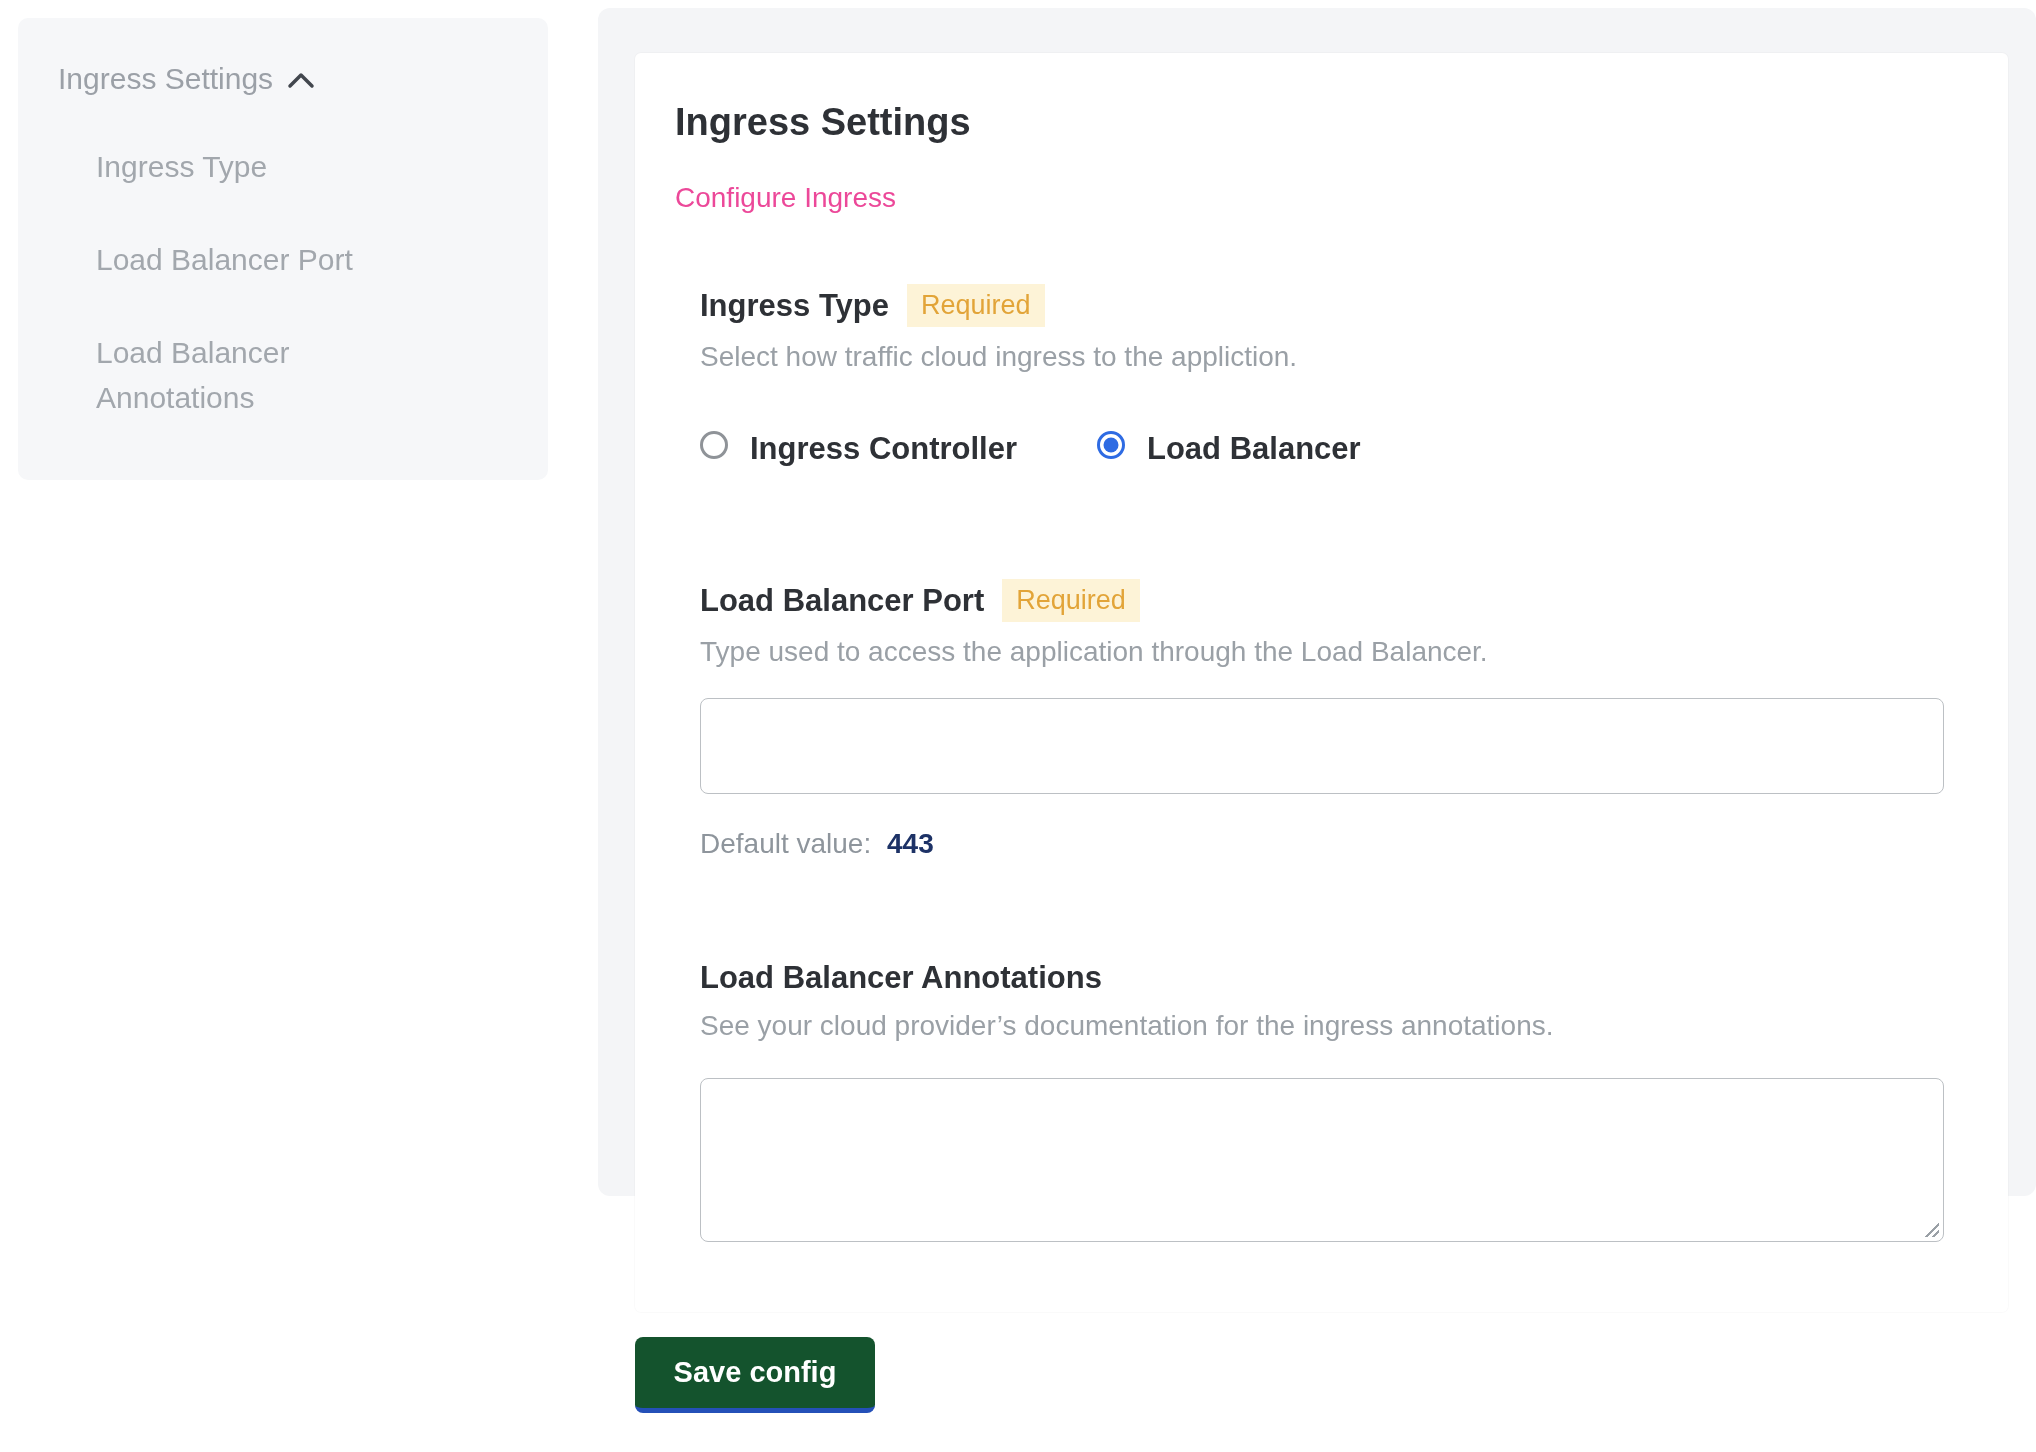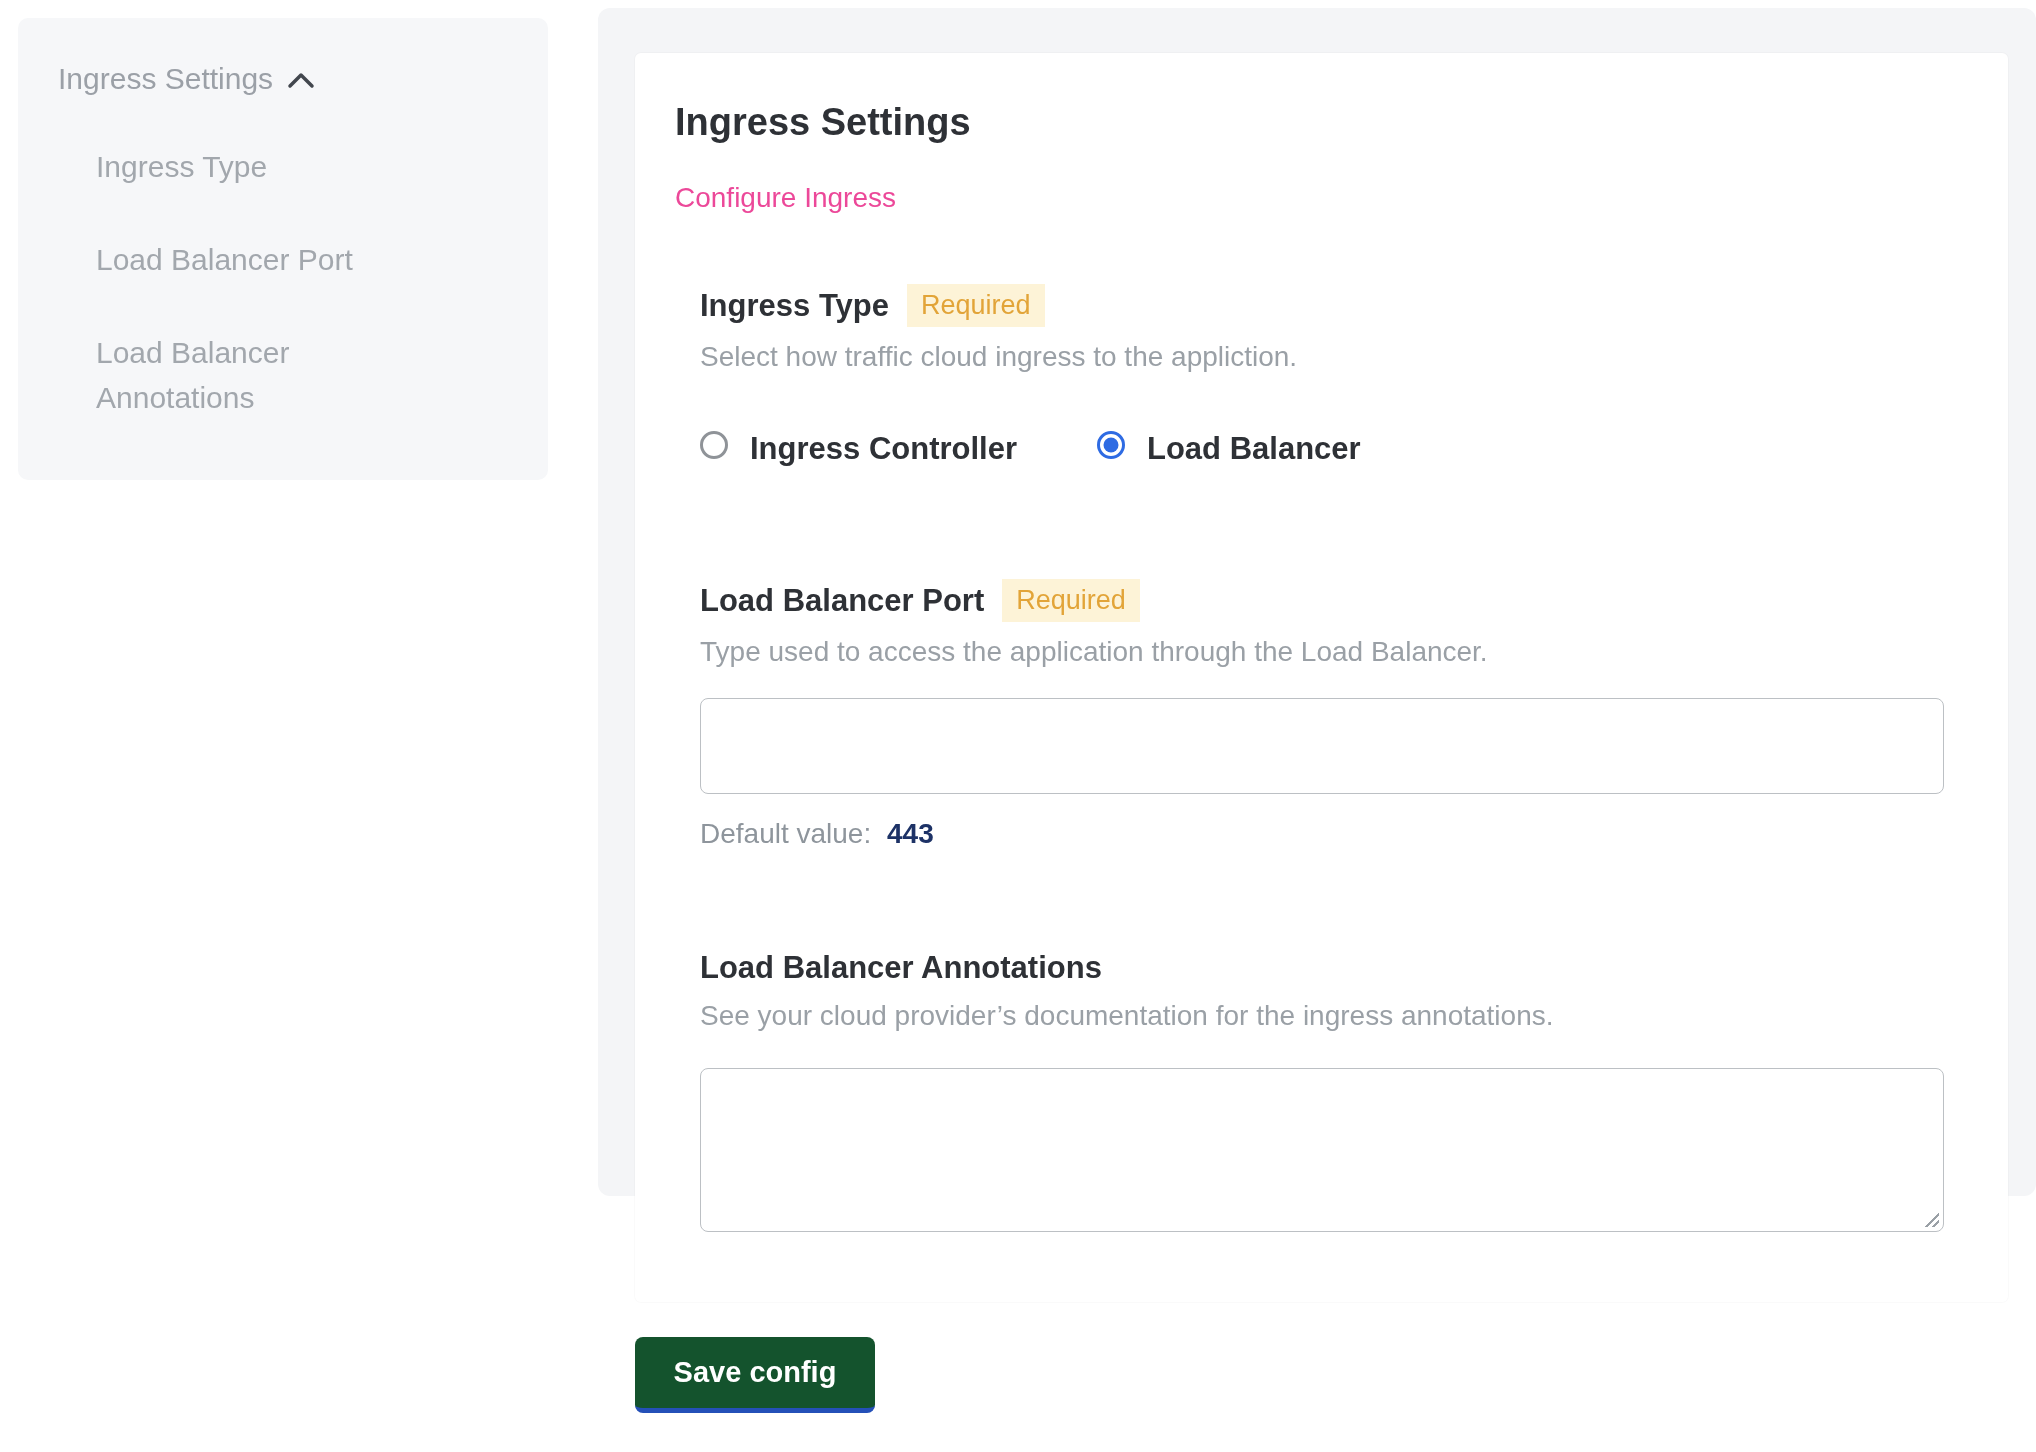--- a/index.html
+++ b/index.html
@@ -66,21 +66,21 @@
   }
   .radio-label { font-size:31px; font-weight:600; color:#2e3136; }
 
   
   .text-input {
     margin-top:30px; width:1244px; height:96px;
     border:1.5px solid #bcc0c4; border-radius:8px;
     font-size:30px; padding:0 20px; background:#fff; color:#2e3136; outline:none;
     font-family:"Liberation Sans", sans-serif;
   }
-  .default-line { margin-top:24px; font-size:28px; }
+  .default-line { margin-top:34px; font-size:28px; }
   .default-label { color:#8e959c; }
   .default-value { color:#1d3266; font-weight:600; margin-left:8px; }
 
   .textarea-wrap { position:relative; margin-top:36px; width:1244px; }
   .text-area {
     width:1244px; height:164px; resize:none;
     border:1.5px solid #bcc0c4; border-radius:8px;
     font-size:30px; padding:16px 20px; background:#fff; color:#2e3136; outline:none;
     font-family:"Liberation Sans", sans-serif; display:block;
   }

